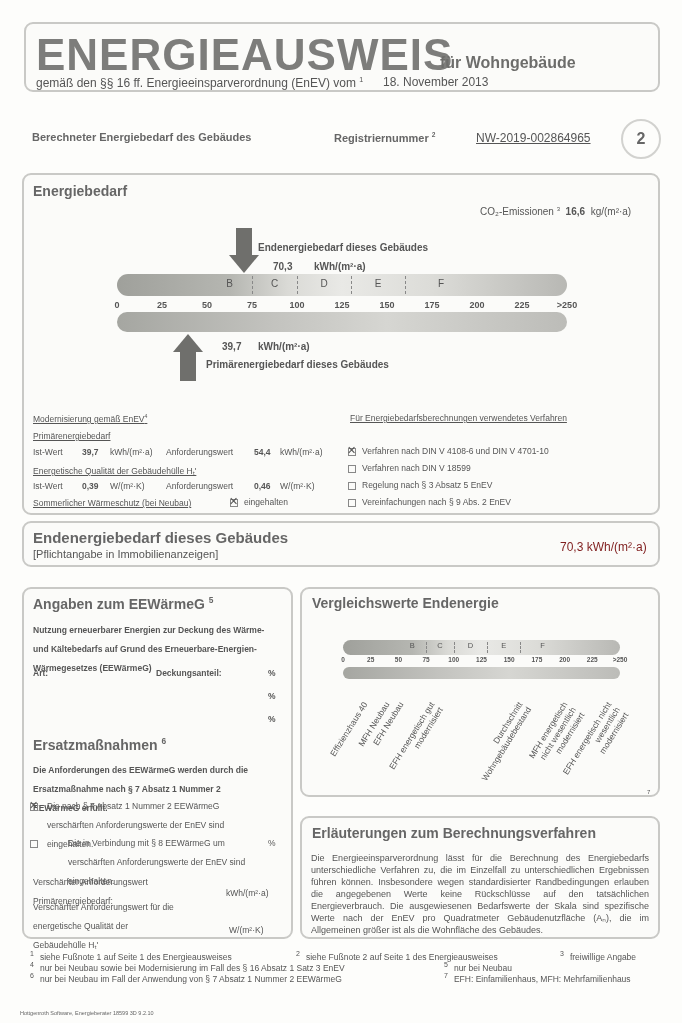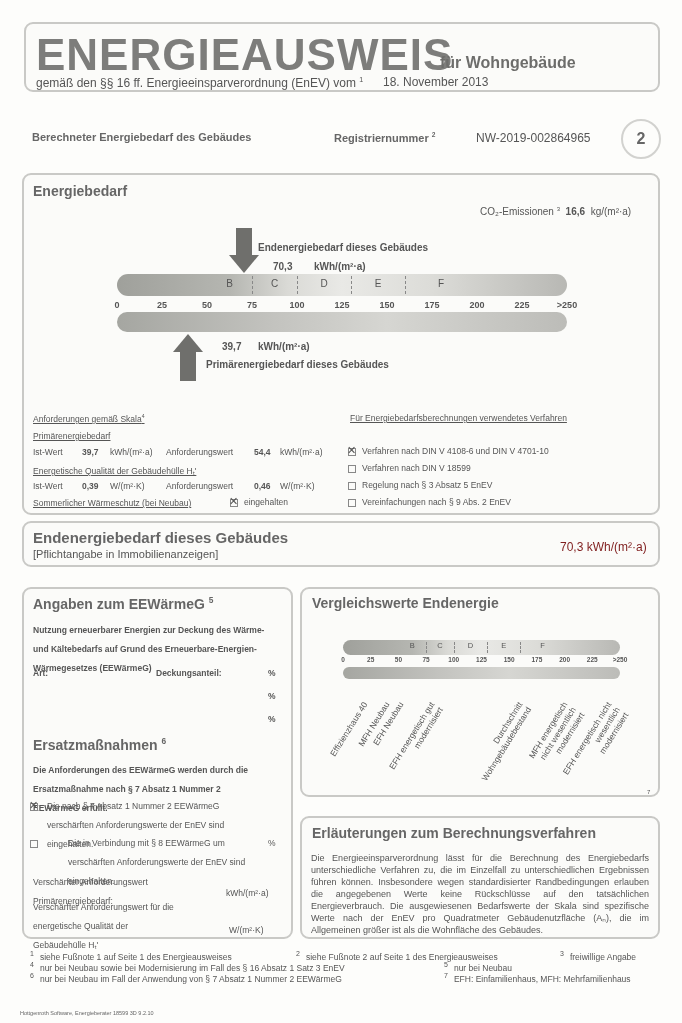--- a/index.html
+++ b/index.html
@@ -13,21 +13,21 @@
 
   
   #header-box { left: 24px; top: 22px; width: 636px; height: 70px; }
   #title { left: 36px; top: 30px; font-size: 44px; font-weight: bold; color: #7d7d7b; letter-spacing: 1px; }
   #title-suffix { left: 440px; top: 54px; font-size: 16px; font-weight: bold; color: #6d6d6b; }
   #subtitle { left: 36px; top: 75px; font-size: 12px; color: #555; }
   #subtitle-date { left: 383px; top: 75px; font-size: 12px; color: #555; }
 
   #section-label { left: 32px; top: 131px; font-size: 11px; font-weight: bold; color: #666; }
   #reg-label { left: 334px; top: 131px; font-size: 11px; font-weight: bold; color: #666; }
-  #reg-value { left: 476px; top: 131px; font-size: 12px; color: #555; }
+  #reg-value { left: 476px; top: 131px; font-size: 12px; color: #555; text-decoration: underline; }
   #page-num { left: 621px; top: 119px; width: 40px; height: 40px; border: 2px solid #d2d2cf; border-radius: 50%; text-align: center; line-height: 36px; font-size: 16px; font-weight: bold; color: #666; }
 
   
   #eb-box { left: 22px; top: 173px; width: 638px; height: 342px; }
   #eb-title { left: 33px; top: 183px; font-size: 14px; font-weight: bold; color: #666; }
   #co2 { left: 480px; top: 206px; font-size: 10px; color: #555; }
   .scale-wrap { position: absolute; }
   .bar-top, .bar-bot { position: absolute; border-radius: 14px; background: linear-gradient(90deg, #9fa09b 0%, #b5b6b1 25%, #dadad6 38%, #e9e9e6 50%, #dcdcd8 70%, #b8b8b4 100%); }
   .bar-bot { background: linear-gradient(90deg, #a5a6a1 0%, #c3c3bf 35%, #d6d6d2 60%, #bcbcb8 100%); }
   .cls { position: absolute; font-size: 11px; color: #555; text-align: center; }
@@ -127,21 +127,21 @@
   <div class="arrow-up">
       <div class="arrow-head-up" style="left:56.46000000000001px;top:60px;"></div>
       <div class="arrow-shaft" style="left:63.46000000000001px;top:77px;width:16px;height:30px;"></div>
     </div>
 </div>
 
 <div class="abs small-bold" style="left:222px;top:341px;">39,7</div>
 <div class="abs small-bold" style="left:258px;top:341px;">kWh/(m²·a)</div>
 <div class="abs small-bold" style="left:206px;top:359px;">Primärenergiebedarf dieses Gebäudes</div>
 
-<div class="abs req ul" style="left:33px;top:413px;"><span>Anforderungen gemäß Skala</span><span class="sup">4</span></div>
+<div class="abs req ul" style="left:33px;top:413px;"><span>Modernisierung gemäß EnEV</span><span class="sup">4</span></div>
 <div class="abs req ul" style="left:33px;top:431px;">Primärenergiebedarf</div>
 <div class="abs req" style="left:33px;top:447px;">Ist-Wert</div>
 <div class="abs req bold" style="left:82px;top:447px;">39,7</div>
 <div class="abs req" style="left:110px;top:447px;">kWh/(m²·a)</div>
 <div class="abs req" style="left:166px;top:447px;">Anforderungswert</div>
 <div class="abs req bold" style="left:254px;top:447px;text-align:center;">54,4</div>
 <div class="abs req" style="left:280px;top:447px;">kWh/(m²·a)</div>
 
 <div class="abs req ul" style="left:33px;top:465px;">Energetische Qualität der Gebäudehülle Hₜ'</div>
 <div class="abs req" style="left:33px;top:481px;">Ist-Wert</div>

